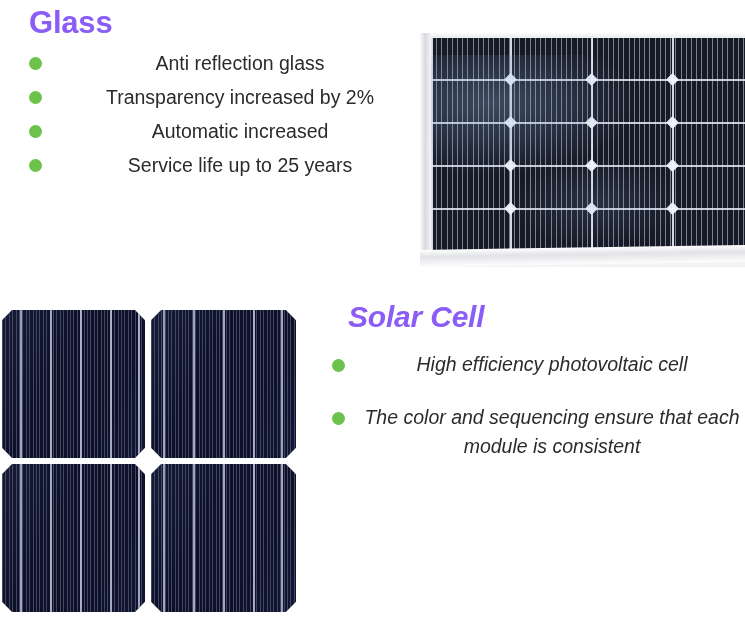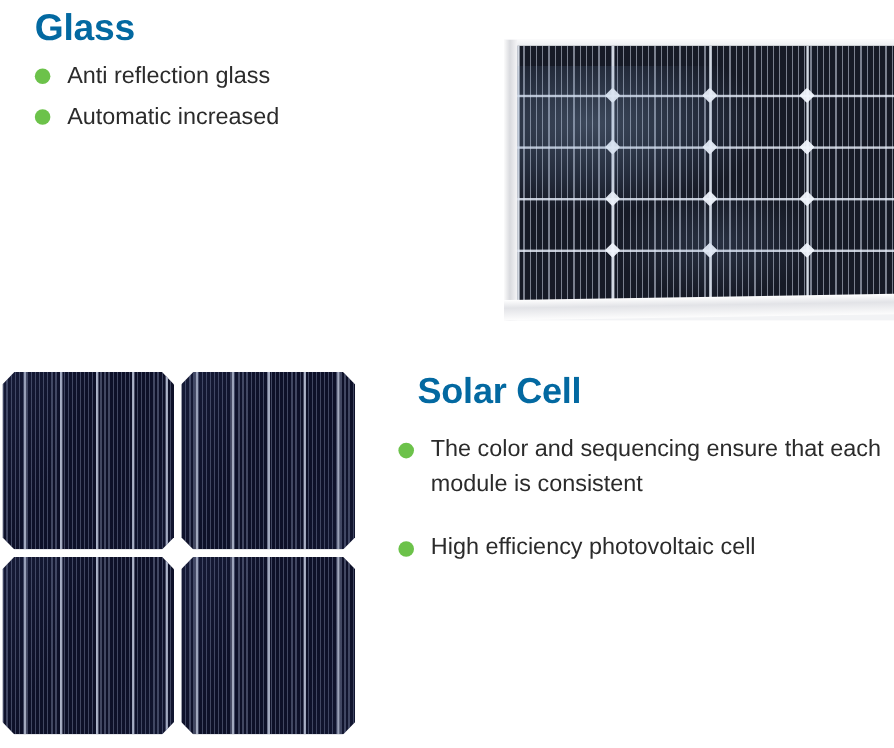--- a/index.html
+++ b/index.html
@@ -16,28 +16,29 @@
     font-family: "Liberation Sans", sans-serif;
     color: #231f20;
   }
 
   
   .panel-text {
     position: absolute;
   }
   .section-title {
     font-weight: bold;
-    color: #0369a1;
+    color: #8b5cf6;
     letter-spacing: -0.2px;
     white-space: nowrap;
   }
   .feature-list {
     list-style: none;
     margin: 0;
     padding: 0;
+    text-align: center;
   }
   .feature-item {
     position: relative;
     display: block;
   }
   .feature-bullet {
     position: absolute;
     left: 0;
     border-radius: 50%;
     background: #6cc24a;
@@ -68,22 +69,23 @@
     top: 9px;
   }
   #glass-section .feature-label {
     font-size: 19.5px;
     line-height: 31px;
   }
 
   
   #solarcell-section {
     left: 325px;
-    top: 308px;
+    top: 298px;
     width: 420px;
+    font-style: italic;
   }
   #solarcell-section .section-title {
     font-size: 30px;
     line-height: 38px;
     margin: 0 0 14px 0;
     padding-left: 23px;
   }
   #solarcell-section .feature-item {
     padding-left: 34px;
     margin-bottom: 24px;
@@ -335,30 +337,38 @@
 
 <div id="glass-section" class="panel-text">
   <div class="section-title">Glass</div>
   <ul class="feature-list">
     <li class="feature-item">
       <span class="feature-bullet"></span>
       <span class="feature-label">Anti reflection glass</span>
     </li>
     <li class="feature-item">
       <span class="feature-bullet"></span>
+      <span class="feature-label">Transparency increased by 2%</span>
+    </li>
+    <li class="feature-item">
+      <span class="feature-bullet"></span>
       <span class="feature-label">Automatic increased</span>
+    </li>
+    <li class="feature-item">
+      <span class="feature-bullet"></span>
+      <span class="feature-label">Service life up to 25 years</span>
     </li>
   </ul>
 </div>
 
 <div id="solarcell-section" class="panel-text">
   <div class="section-title">Solar Cell</div>
   <ul class="feature-list">
     <li class="feature-item">
       <span class="feature-bullet"></span>
+      <span class="feature-label">High efficiency photovoltaic cell</span>
+    </li>
+    <li class="feature-item">
+      <span class="feature-bullet"></span>
       <span class="feature-label">The color and sequencing ensure that each module is consistent</span>
-    </li>
-    <li class="feature-item">
-      <span class="feature-bullet"></span>
-      <span class="feature-label">High efficiency photovoltaic cell</span>
     </li>
   </ul>
 </div>
 
 </body></html>

